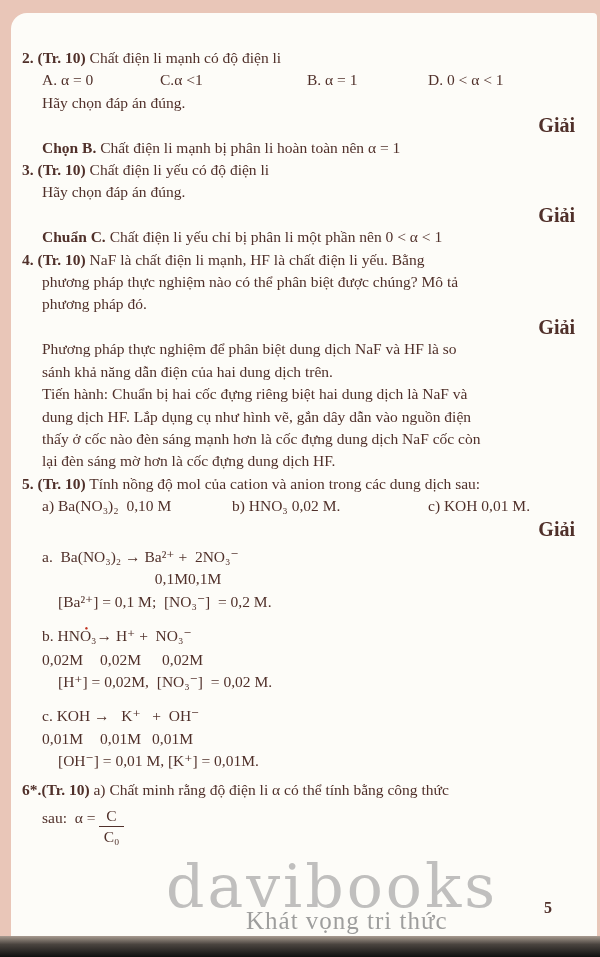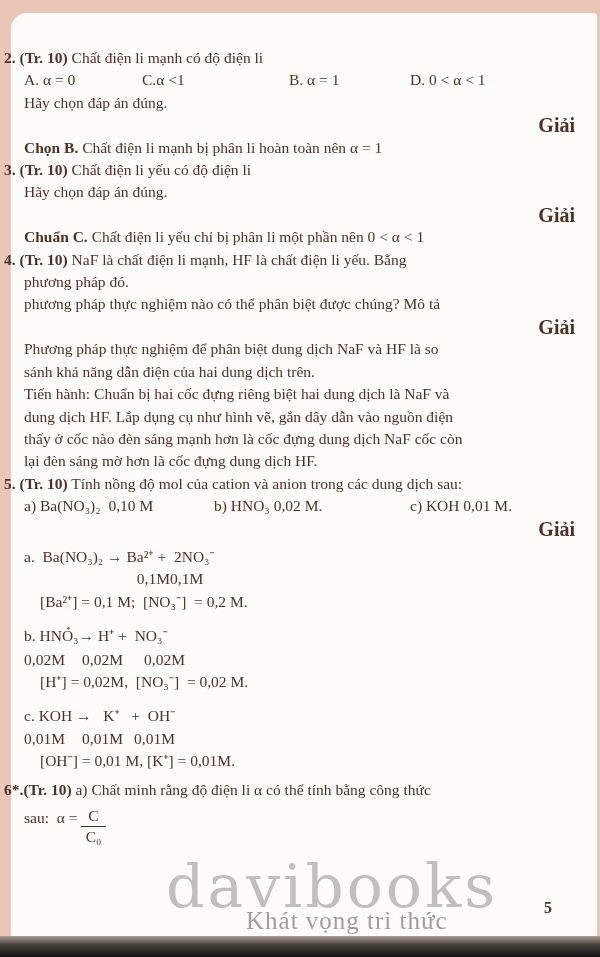--- a/index.html
+++ b/index.html
@@ -7,21 +7,21 @@
   .canvas {
     position:relative; width:600px; height:957px; overflow:hidden;
     background:#e9c6b8;
     font-family:"Liberation Serif","DejaVu Serif",serif;
     color:#50302a;
   }
   .paper {
     position:absolute; left:11px; top:13px; right:3px; bottom:21px;
     background:#fdfcf8; border-radius:16px 4px 0 0;
   }
-  .content { position:absolute; left:13px; top:34px; right:22px;font-family:Liberation Serif, serif; }
+  .content { position:absolute; left:31px; top:34px; right:22px; }
   .line { white-space:nowrap; font-size:15.5px; line-height:22.4px; }
   .b { font-weight:bold; }
   .pre { white-space:pre; }
   .hang { margin-left:-20px; }
   .giai { text-align:right; font-weight:bold; font-size:20px; }
   .opts span { display:inline-block; }
   .o1 { width:118px; } .o2 { width:147px; } .o3 { width:121px; }
   .subs span { display:inline-block; }
   .s1 { width:190px; } .s2 { width:196px; }
   .conc span { display:inline-block; }
@@ -72,22 +72,22 @@
 
       <div>
         <div class="line hang"><span class="b">3.</span> <span class="b">(Tr. 10)</span> <span>Chất điện li yếu có độ điện li</span></div>
         <div class="line">Hãy chọn đáp án đúng.</div>
         <div class="line giai">Giải</div>
         <div class="line"><span class="b">Chuẩn C.</span> <span>Chất điện li yếu chỉ bị phân li một phần nên 0 &lt; α &lt; 1</span></div>
       </div>
 
       <div>
         <div class="line hang"><span class="b">4.</span> <span class="b">(Tr. 10)</span> <span>NaF là chất điện li mạnh, HF là chất điện li yếu. Bằng</span></div>
+        <div class="line">phương pháp thực nghiệm nào có thể phân biệt được chúng? Mô tả</div>
         <div class="line">phương pháp đó.</div>
-        <div class="line">phương pháp thực nghiệm nào có thể phân biệt được chúng? Mô tả</div>
         <div class="line giai">Giải</div>
         <div class="line">Phương pháp thực nghiệm để phân biệt dung dịch NaF và HF là so</div>
         <div class="line">sánh khả năng dẫn điện của hai dung dịch trên.</div>
         <div class="line">Tiến hành: Chuẩn bị hai cốc đựng riêng biệt hai dung dịch là NaF và</div>
         <div class="line">dung dịch HF. Lắp dụng cụ như hình vẽ, gắn dây dẫn vào nguồn điện</div>
         <div class="line">thấy ở cốc nào đèn sáng mạnh hơn là cốc đựng dung dịch NaF cốc còn</div>
         <div class="line">lại đèn sáng mờ hơn là cốc đựng dung dịch HF.</div>
       </div>
 
       <div>

